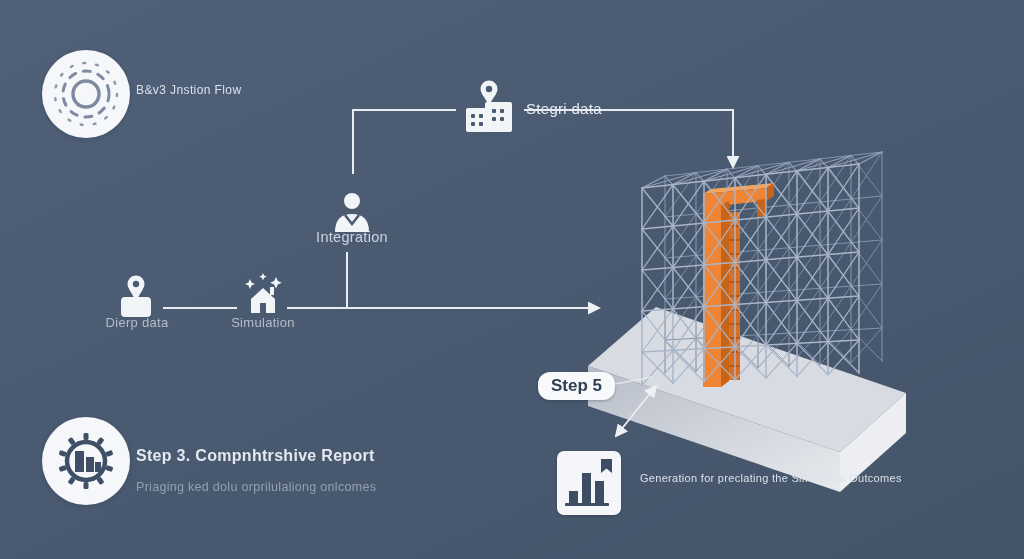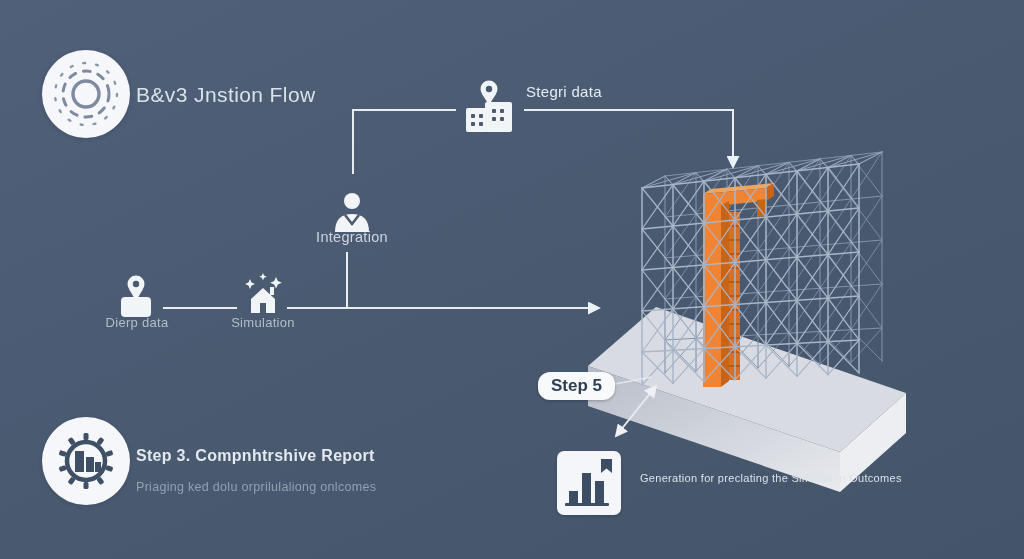--- a/index.html
+++ b/index.html
@@ -5,21 +5,21 @@
   html,body{margin:0;padding:0;}
   body{width:1024px;height:559px;overflow:hidden;position:relative;
        font-family:"Liberation Sans",sans-serif;background:#4a5a71;}
   .stage{position:absolute;inset:0;
          background:linear-gradient(155deg,#506078 0%,#4a5a71 45%,#445469 100%);}
   #scene{position:absolute;left:0;top:0;}
   .abs{position:absolute;}
   .circle-badge{width:88px;height:88px;border-radius:50%;background:#f5f7fa;
                 display:flex;align-items:center;justify-content:center;
                 box-shadow:0 1px 4px rgba(20,30,45,.18);}
-  .title-lbl{color:#d9e1ea;font-size:21px;letter-spacing:.4px;}
+  .title-lbl{color:#d9e1ea;font-size:12px;letter-spacing:.4px;}
   .node-lbl{color:#e6ecf2;font-size:15px;letter-spacing:.3px;}
   .dim-lbl{color:#b3bec9;font-size:13px;letter-spacing:.3px;text-align:center;}
   .step5-box{background:#f7f9fb;border-radius:12px;padding:4px 13px;
              font-size:17px;font-weight:bold;color:#2f4053;
              box-shadow:0 1px 3px rgba(15,25,40,.3);}
   .chart-tile{width:64px;height:64px;background:#f4f6f9;border-radius:7px;
               display:flex;align-items:center;justify-content:center;
               box-shadow:0 1px 3px rgba(15,25,40,.25);}
   .outcome-lbl{color:#dce3ea;font-size:11px;letter-spacing:.3px;}
   .report-title{color:#e3e9ef;font-size:16px;font-weight:bold;letter-spacing:.3px;}
@@ -285,21 +285,21 @@
           <rect x="27" y="36" width="4" height="4" rx="1"></rect>
         <rect x="19" y="44" width="4" height="4" rx="1"></rect>
           <rect x="27" y="44" width="4" height="4" rx="1"></rect>
         <rect x="40" y="31" width="4" height="4" rx="1"></rect>
           <rect x="48" y="31" width="4" height="4" rx="1"></rect>
         <rect x="40" y="39" width="4" height="4" rx="1"></rect>
           <rect x="48" y="39" width="4" height="4" rx="1"></rect>
       </g>
     </svg>
   </div>
-  <div class="abs node-lbl" style="left:526px;top:83px;">Stegri data</div>
+  <div class="abs node-lbl" style="left:526px;top:100px;">Stegri data</div>
 
   <div class="abs" style="left:330px;top:191px;">
     <svg class="icon-svg" width="44" height="42" viewBox="0 0 44 42">
       <circle cx="22" cy="10" r="8" fill="#f2f5f8"></circle>
       <path d="M5,41 Q5,23 22,23 Q39,23 39,41 Z" fill="#f2f5f8"></path>
       <path d="M15,24 L22,33 L29,24" stroke="#4a5a71" stroke-width="2.5" fill="none"></path>
     </svg>
   </div>
   <div class="abs dim-lbl" style="left:302px;top:229px;width:100px;color:#cdd6df;font-size:14.5px;">Integration</div>
 

